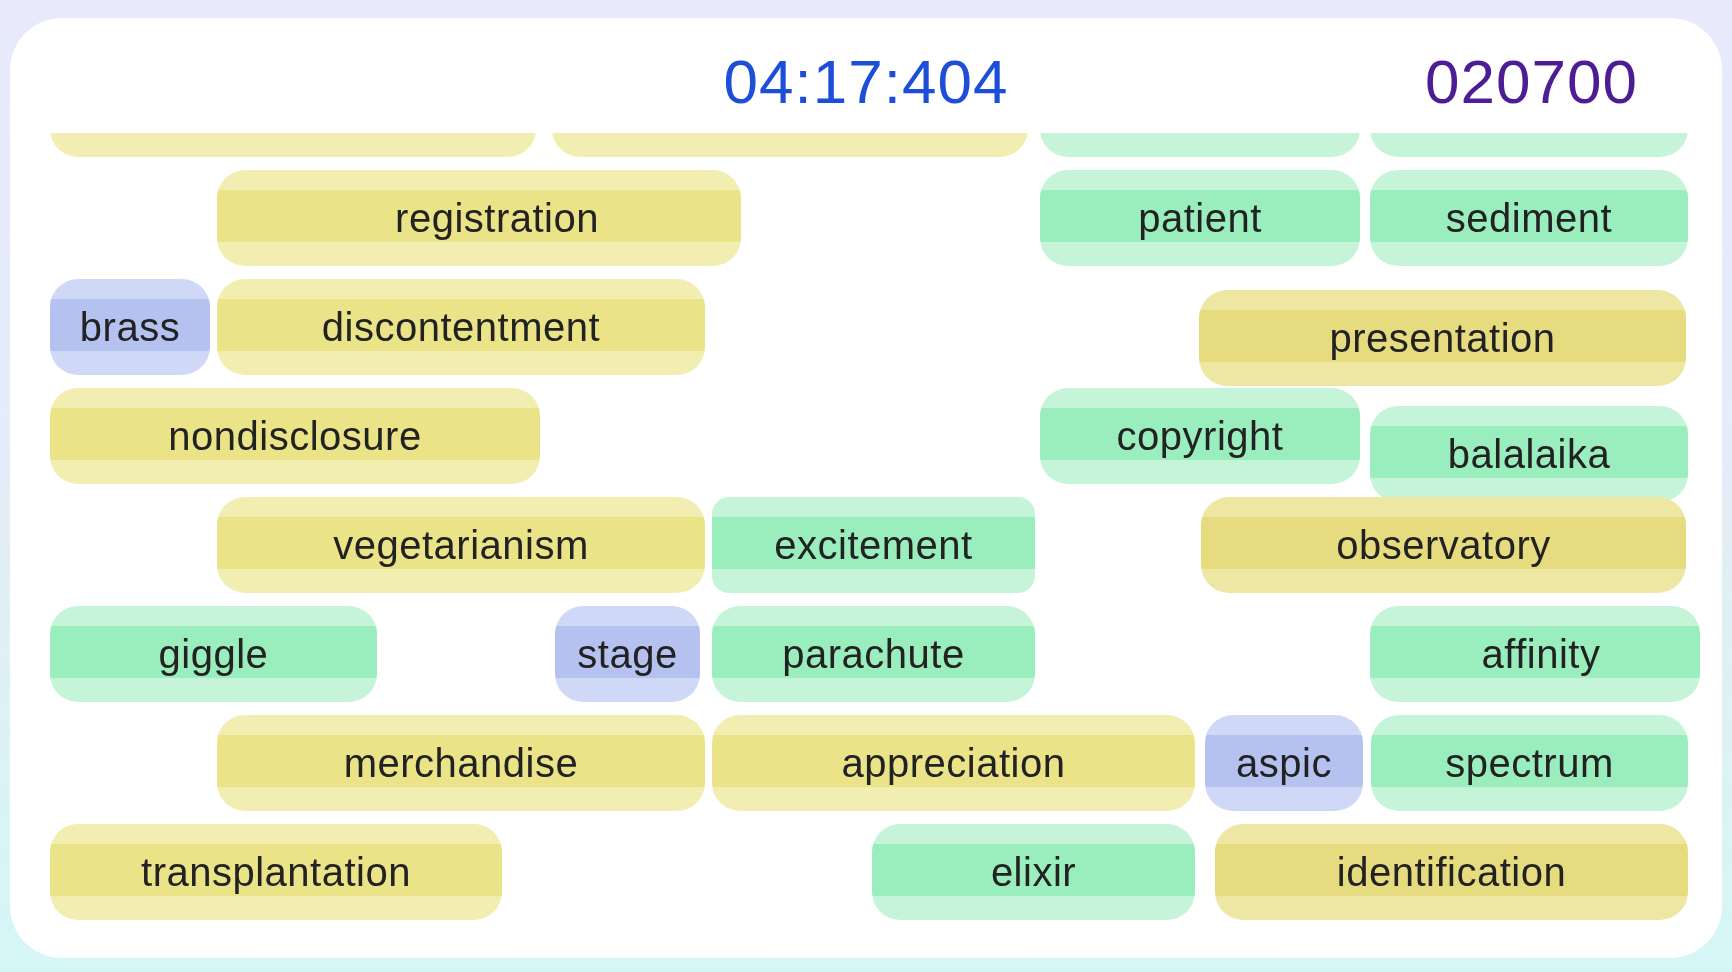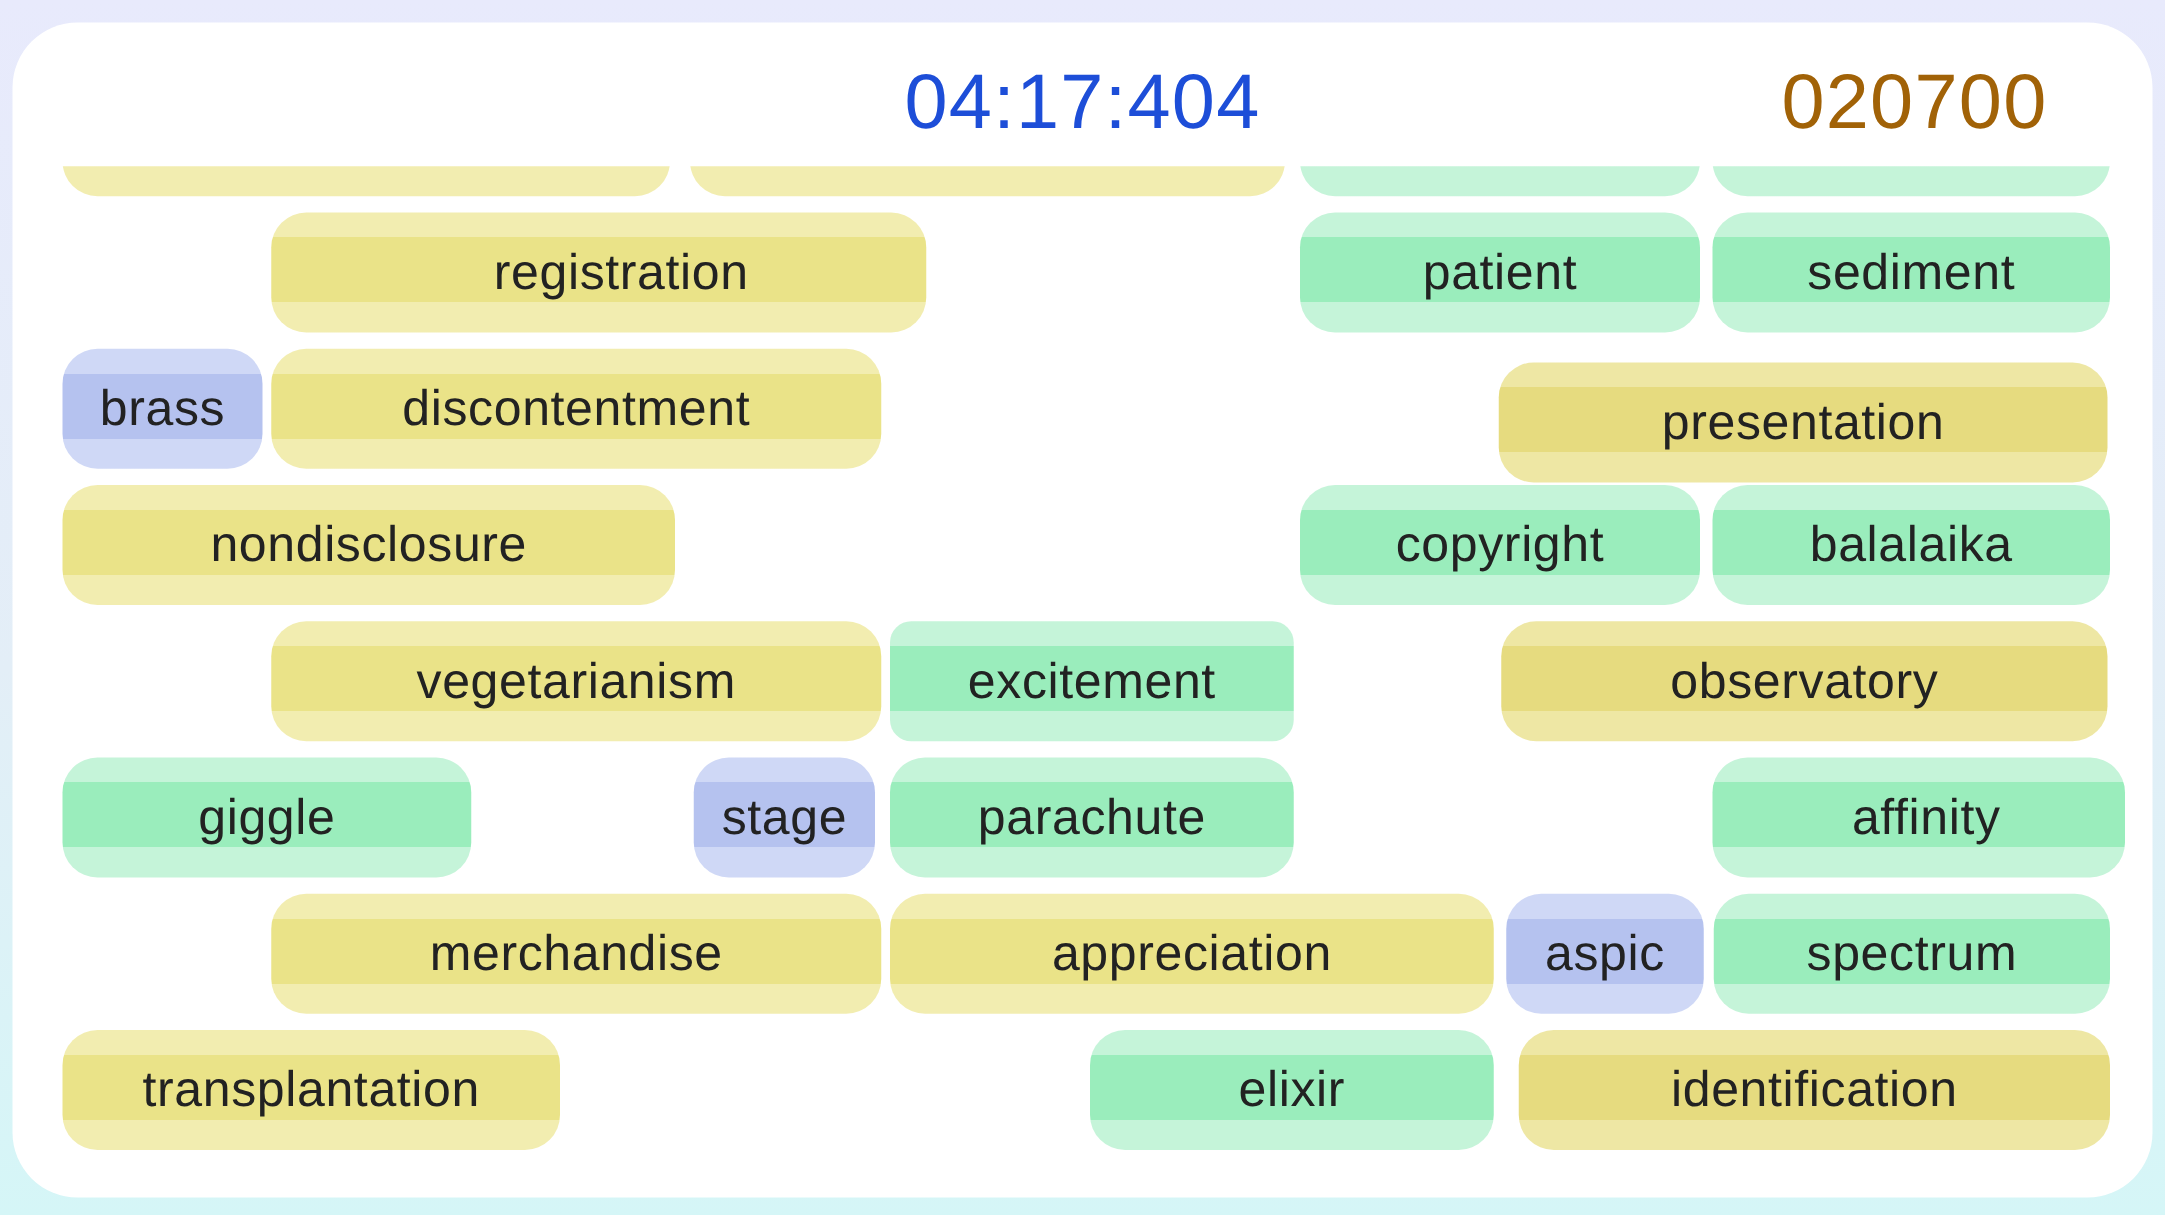--- a/index.html
+++ b/index.html
@@ -25,21 +25,21 @@
     font-weight:400;
     color:#1d4ed8;
     letter-spacing:1px;
   }
   .score{
     position:absolute;
     top:28px;right:84px;
     font-size:62px;
     line-height:1.15;
     font-weight:400;
-    color:#a16207;
+    color:#4c1d95;
     letter-spacing:1px;
   }
   .board{
     position:absolute;
     left:0;right:0;
     top:115px;bottom:34px;
     overflow:hidden;
   }
   .board-inner{
     position:absolute;
@@ -99,21 +99,21 @@
           </div>
           <div class="pill" style="left: 1189px; top: 157px; width: 487px; background: linear-gradient(rgb(238, 231, 164) 0px, rgb(238, 231, 164) 20px, rgb(230, 219, 127) 20px, rgb(230, 219, 127) 72px, rgb(238, 231, 164) 72px, rgb(238, 231, 164) 100%);">
             <span class="pill-word">presentation</span>
           </div>
           <div class="pill" style="left: 40px; top: 255px; width: 490px; background: linear-gradient(rgb(242, 237, 176) 0px, rgb(242, 237, 176) 20px, rgb(234, 227, 136) 20px, rgb(234, 227, 136) 72px, rgb(242, 237, 176) 72px, rgb(242, 237, 176) 100%);">
             <span class="pill-word">nondisclosure</span>
           </div>
           <div class="pill" style="left: 1030px; top: 255px; width: 320px; background: linear-gradient(rgb(197, 244, 217) 0px, rgb(197, 244, 217) 20px, rgb(154, 237, 188) 20px, rgb(154, 237, 188) 72px, rgb(197, 244, 217) 72px, rgb(197, 244, 217) 100%);">
             <span class="pill-word">copyright</span>
           </div>
-          <div class="pill" style="left: 1360px; top: 255px; width: 318px; background: linear-gradient(rgb(197, 244, 217) 0px, rgb(197, 244, 217) 20px, rgb(154, 237, 188) 20px, rgb(154, 237, 188) 72px, rgb(197, 244, 217) 72px, rgb(197, 244, 217) 100%);">
+          <div class="pill" style="left: 1360px; top: 273px; width: 318px; background: linear-gradient(rgb(197, 244, 217) 0px, rgb(197, 244, 217) 20px, rgb(154, 237, 188) 20px, rgb(154, 237, 188) 72px, rgb(197, 244, 217) 72px, rgb(197, 244, 217) 100%);">
             <span class="pill-word">balalaika</span>
           </div>
           <div class="pill" style="left: 207px; top: 364px; width: 488px; background: linear-gradient(rgb(242, 237, 176) 0px, rgb(242, 237, 176) 20px, rgb(234, 227, 136) 20px, rgb(234, 227, 136) 72px, rgb(242, 237, 176) 72px, rgb(242, 237, 176) 100%);">
             <span class="pill-word">vegetarianism</span>
           </div>
           <div class="pill" style="left: 702px; top: 364px; width: 323px; background: linear-gradient(rgb(197, 244, 217) 0px, rgb(197, 244, 217) 20px, rgb(154, 237, 188) 20px, rgb(154, 237, 188) 72px, rgb(197, 244, 217) 72px, rgb(197, 244, 217) 100%); border-radius: 17px;">
             <span class="pill-word">excitement</span>
           </div>
           <div class="pill" style="left: 1191px; top: 364px; width: 485px; background: linear-gradient(rgb(238, 231, 164) 0px, rgb(238, 231, 164) 20px, rgb(230, 219, 127) 20px, rgb(230, 219, 127) 72px, rgb(238, 231, 164) 72px, rgb(238, 231, 164) 100%);">
             <span class="pill-word">observatory</span>
@@ -135,21 +135,21 @@
           </div>
           <div class="pill" style="left: 702px; top: 582px; width: 483px; background: linear-gradient(rgb(242, 237, 176) 0px, rgb(242, 237, 176) 20px, rgb(234, 227, 136) 20px, rgb(234, 227, 136) 72px, rgb(242, 237, 176) 72px, rgb(242, 237, 176) 100%);">
             <span class="pill-word">appreciation</span>
           </div>
           <div class="pill" style="left: 1195px; top: 582px; width: 158px; background: linear-gradient(rgb(207, 216, 246) 0px, rgb(207, 216, 246) 20px, rgb(181, 194, 239) 20px, rgb(181, 194, 239) 72px, rgb(207, 216, 246) 72px, rgb(207, 216, 246) 100%);">
             <span class="pill-word">aspic</span>
           </div>
           <div class="pill" style="left: 1361px; top: 582px; width: 317px; background: linear-gradient(rgb(197, 244, 217) 0px, rgb(197, 244, 217) 20px, rgb(154, 237, 188) 20px, rgb(154, 237, 188) 72px, rgb(197, 244, 217) 72px, rgb(197, 244, 217) 100%);">
             <span class="pill-word">spectrum</span>
           </div>
-          <div class="pill" style="left: 40px; top: 691px; width: 398px; background: linear-gradient(rgb(242, 237, 176) 0px, rgb(242, 237, 176) 20px, rgb(234, 227, 136) 20px, rgb(234, 227, 136) 72px, rgb(242, 237, 176) 72px, rgb(242, 237, 176) 100%);">
+          <div class="pill" style="left: 40px; top: 691px; width: 452px; background: linear-gradient(rgb(242, 237, 176) 0px, rgb(242, 237, 176) 20px, rgb(234, 227, 136) 20px, rgb(234, 227, 136) 72px, rgb(242, 237, 176) 72px, rgb(242, 237, 176) 100%);">
             <span class="pill-word">transplantation</span>
           </div>
           <div class="pill" style="left: 862px; top: 691px; width: 323px; background: linear-gradient(rgb(197, 244, 217) 0px, rgb(197, 244, 217) 20px, rgb(154, 237, 188) 20px, rgb(154, 237, 188) 72px, rgb(197, 244, 217) 72px, rgb(197, 244, 217) 100%);">
             <span class="pill-word">elixir</span>
           </div>
           <div class="pill" style="left: 1205px; top: 691px; width: 473px; background: linear-gradient(rgb(238, 231, 164) 0px, rgb(238, 231, 164) 20px, rgb(230, 219, 127) 20px, rgb(230, 219, 127) 72px, rgb(238, 231, 164) 72px, rgb(238, 231, 164) 100%);">
             <span class="pill-word">identification</span>
           </div>
         </div>
     </div>

